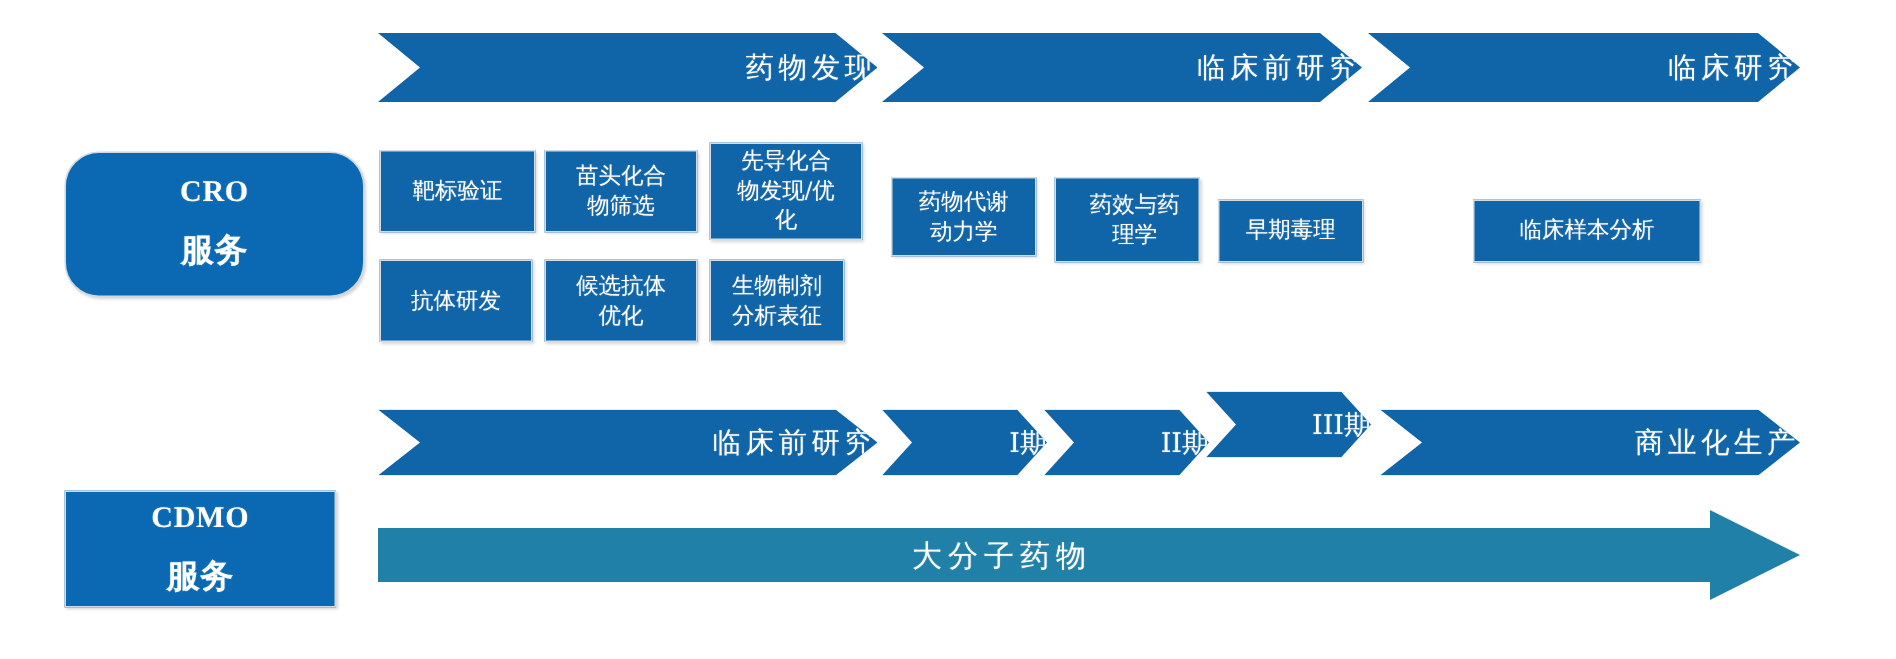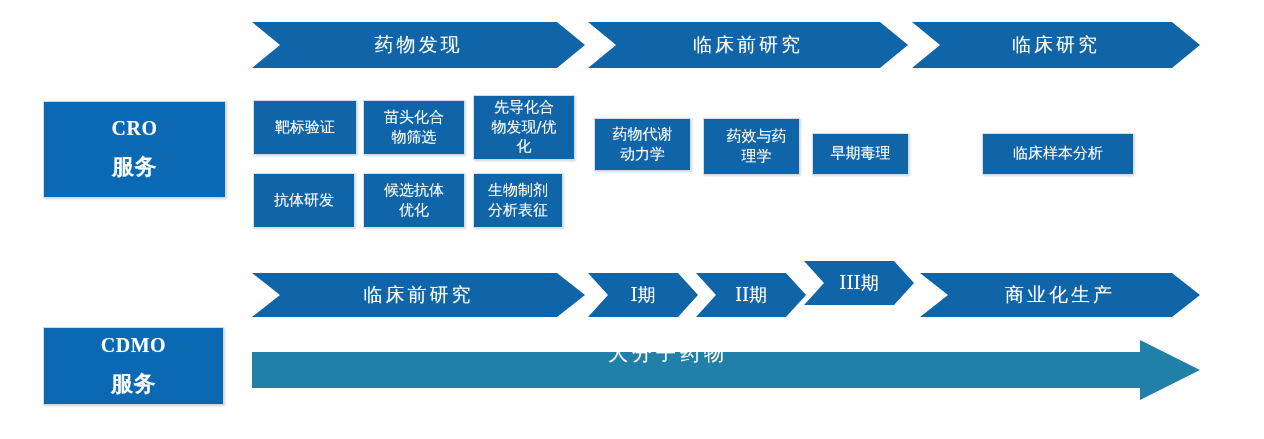--- a/index.html
+++ b/index.html
@@ -48,21 +48,21 @@
     font-family: Liberation Mono, monospace;
     text-align: right;
   }
 
   
   .chev {
     background: #1064a8;
     color: #ffffff;
     display: flex;
     align-items: center;
-    justify-content: center;
+    justify-content: flex-end;
     font-size: 19px;
     letter-spacing: 3px;
     font-family: "DejaVu Serif", serif;
     text-shadow: 0 0 1px rgba(255,255,255,.4);
     clip-path: polygon(0% 0%, calc(100% - 28px) 0%, 100% 50%, calc(100% - 28px) 100%, 0% 100%, 28px 50%);
   }
   .chev.tiny  { font-size: 18px; letter-spacing: 0px;
     clip-path: polygon(0% 0%, calc(100% - 20px) 0%, 100% 50%, calc(100% - 20px) 100%, 0% 100%, 20px 50%); }
 
   
@@ -81,34 +81,35 @@
     text-shadow: 0 0 1px rgba(255,255,255,.35);
     box-shadow: 1px 1px 2px rgba(0,0,0,.16);
   }
   .svc span { display: block; }
 
   
   .big-arrow {
     background: #2180a8;
     color: #ffffff;
     display: flex;
+    align-items: center;
     justify-content: center;
     font-size: 20px;
     letter-spacing: 4px;
     font-family: "DejaVu Serif", serif;
     text-shadow: 0 0 1px rgba(255,255,255,.4);
     clip-path: polygon(0% 20%, calc(100% - 60px) 20%, calc(100% - 60px) 0%, 100% 50%, calc(100% - 60px) 100%, calc(100% - 60px) 80%, 0% 80%);
   }
 </style>
 </head>
 <body>
 
 <div id="canvas">
 
-  <div class="abs side-label" style="left:43px; top:101px; width:183px; height:97px;">
+  <div class="abs side-label" style="left:43px; top:101px; width:200px; height:97px;border-radius:23px;">
     <div class="line1">CRO</div>
     <div class="line2">服务</div>
   </div>
 
   <div class="abs chev" style="left:252px; top:22px; width:333px; height:46px;">
     <span>药物发现</span>
   </div>
   <div class="abs chev" style="left:588px; top:22px; width:320px; height:46px;">
     <span>临床前研究</span>
   </div>

